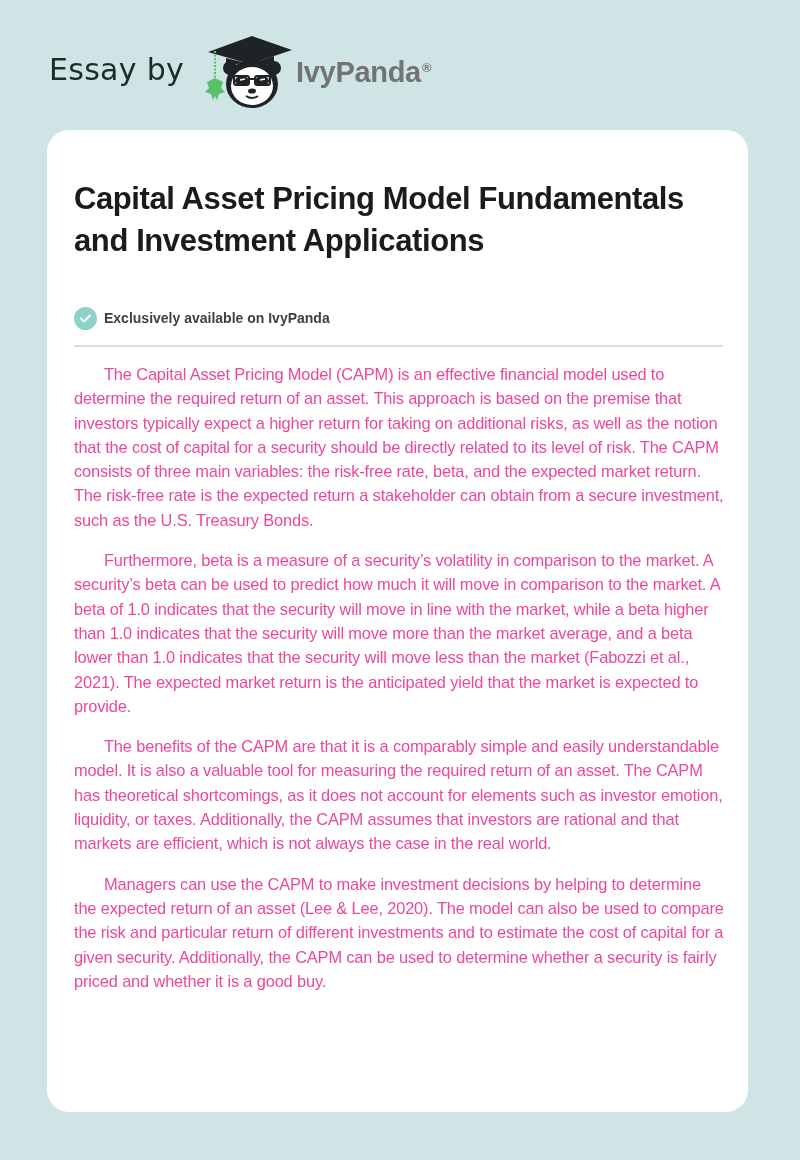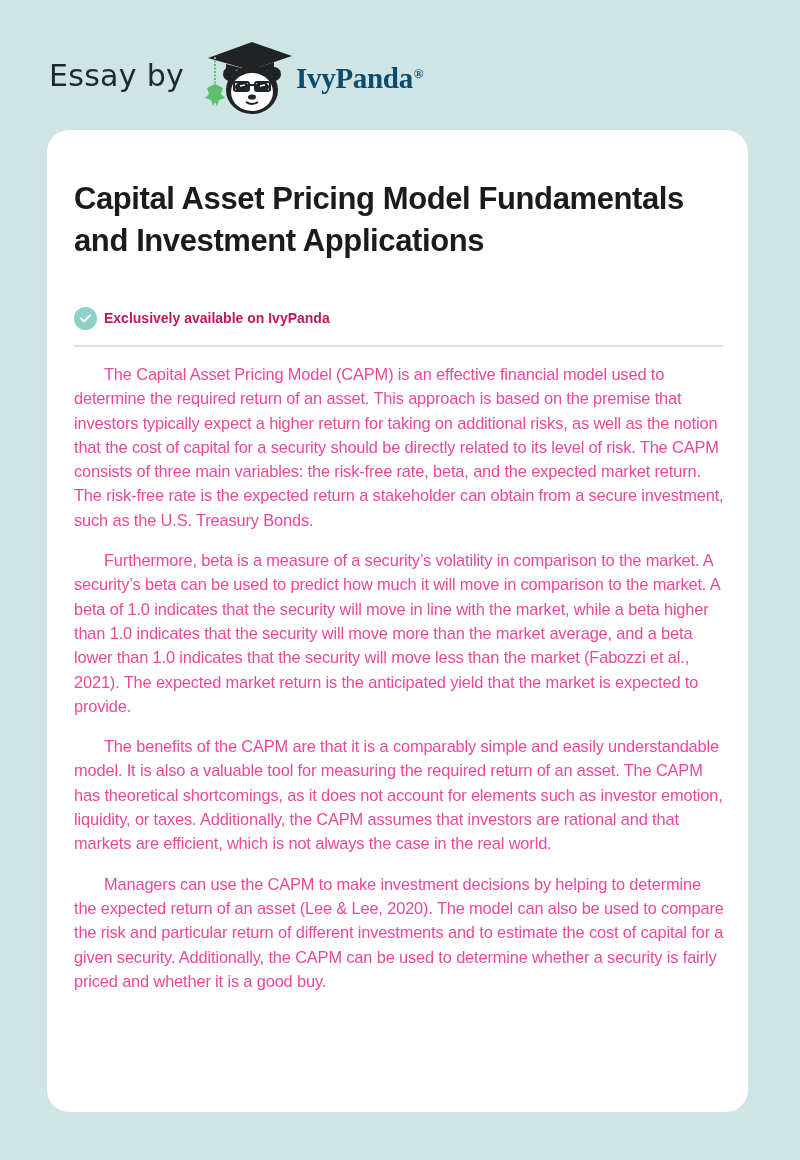--- a/index.html
+++ b/index.html
@@ -6,44 +6,44 @@
   html, body {
     width: 800px;
     height: 1160px;
     background: #cfe5e5;
     font-family: "Liberation Sans", sans-serif;
     color: #222;
     overflow: hidden;
   }
   .header {
     position: absolute;
-    left: 0; top: 6px;
+    left: 0; top: 0;
     width: 724px; height: 120px;
   }
   .essay-by {
     position: absolute;
     left: 49px; top: 50px;
     font-family: "DejaVu Sans", sans-serif;
     font-size: 30px;
     color: #1e2a2a;
     letter-spacing: 0.3px;
     line-height: 40px;
   }
   .logo-mark {
     position: absolute;
     left: 200px; top: 34px;
     width: 96px; height: 76px;
   }
   .brand-name {
     position: absolute;
     left: 296px; top: 52px;
-    font-family: Liberation Serif, serif;
+    font-family: Liberation Sans, sans-serif;
     font-weight: bold;
     font-size: 29px;
-    color: #0c4a6e;
+    color: #737373;
     line-height: 40px;
     letter-spacing: -0.3px;
   }
   .brand-name sup {
     font-size: 13px;
     vertical-align: top;
     position: relative;
     top: -4px;
     margin-left: 1px;
   }
@@ -77,21 +77,21 @@
     border-radius: 50%;
     background: #8fd0c9;
     display: flex;
     align-items: center;
     justify-content: center;
     margin-right: 7px;
   }
   .exclusive-label {
     font-size: 14px;
     font-weight: bold;
-    color: #be185d;
+    color: #404040;
   }
   .divider {
     position: absolute;
     left: 27px; top: 215px;
     width: 649px; height: 2px;
     background: #dcdcdc;
   }
   .body-text {
     position: absolute;
     left: 27px; top: 232px;

